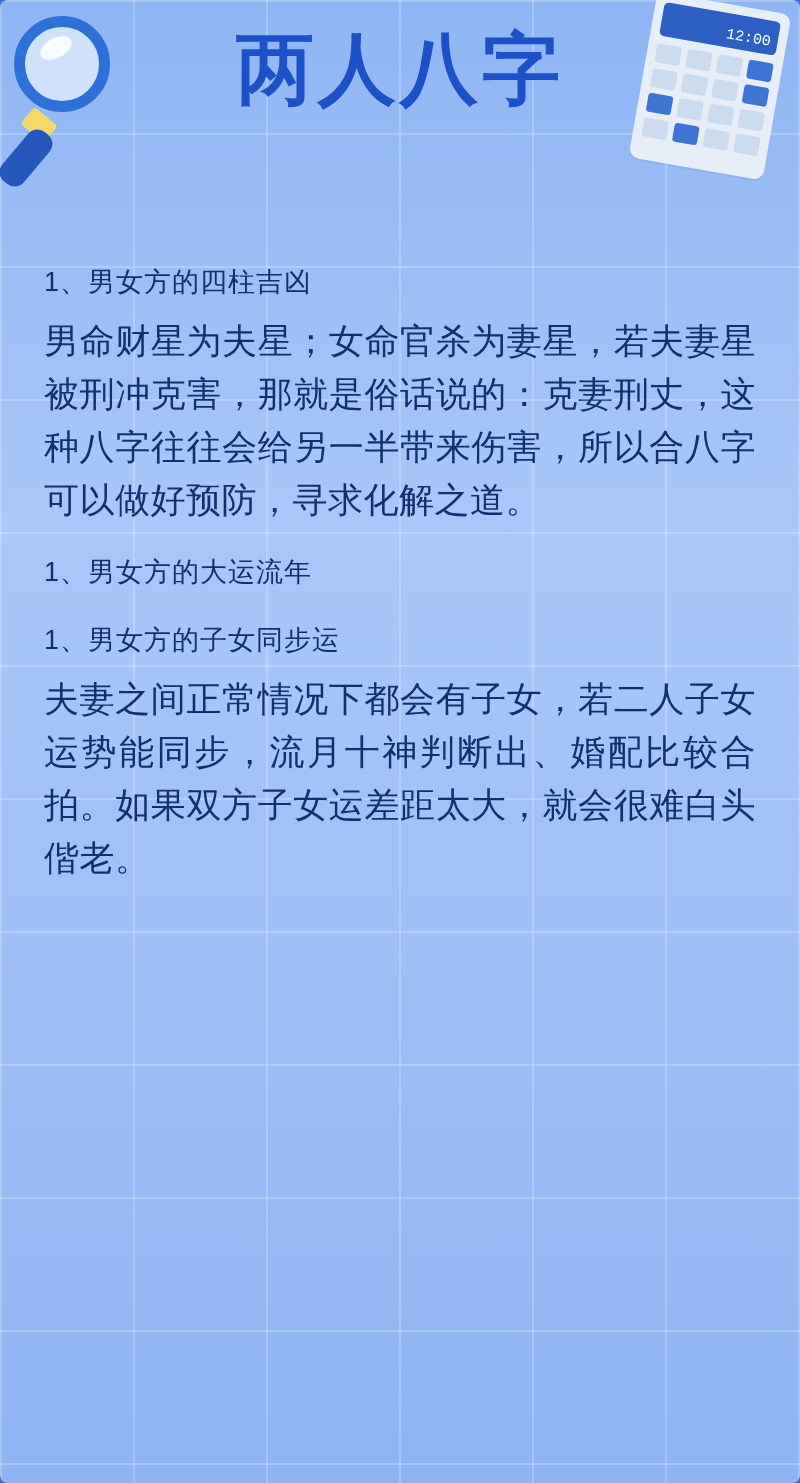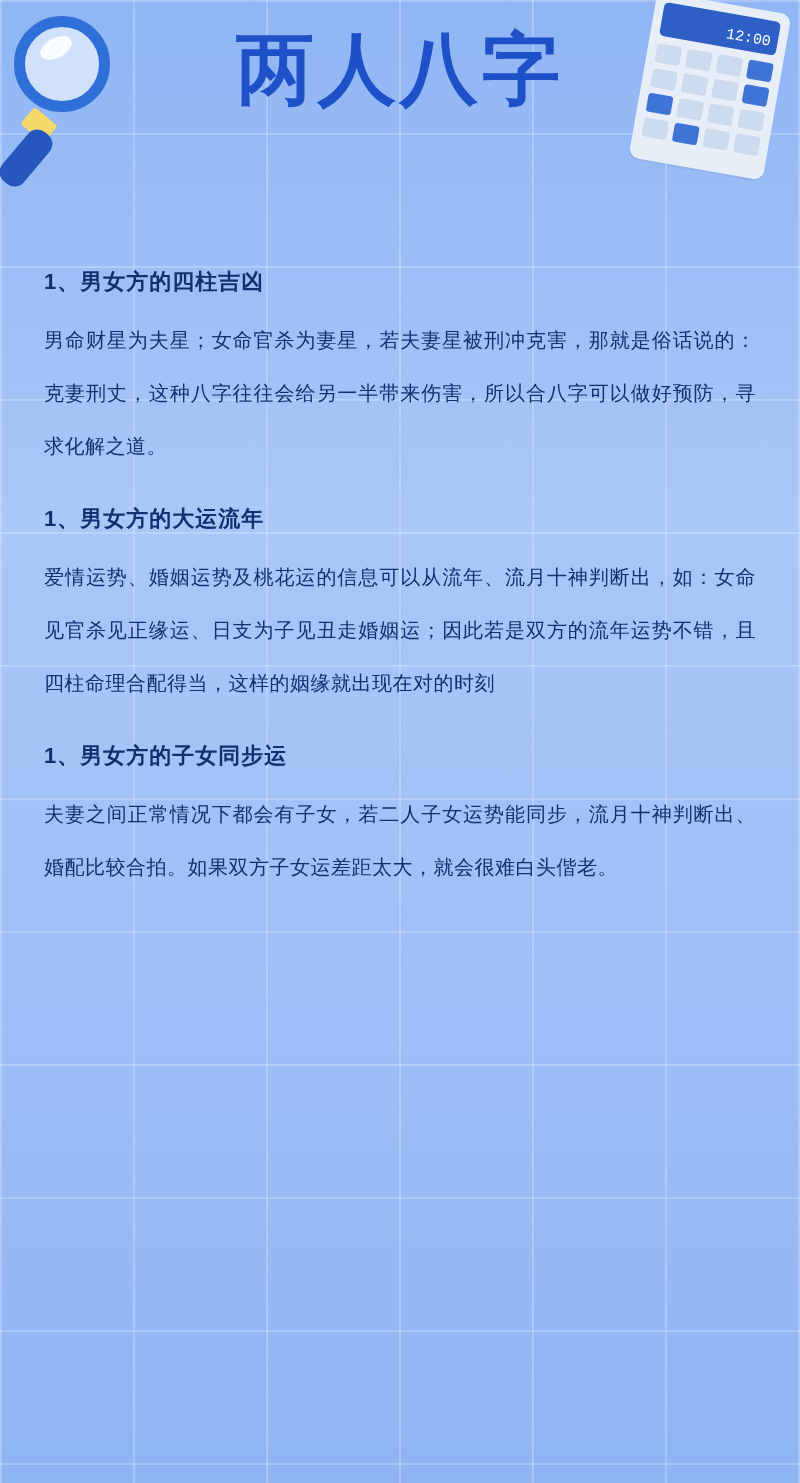--- a/index.html
+++ b/index.html
@@ -19,20 +19,21 @@
     width: 800px;
     height: 1483px;
     background-color: #7ea9ef;
     background-image:
       linear-gradient(to right, rgba(255,255,255,0.22) 2px, transparent 2px),
       linear-gradient(to bottom, rgba(255,255,255,0.22) 2px, transparent 2px),
       linear-gradient(to bottom, #8fb5f4 0%, #a9c7f8 35%, #9dbef6 70%, #8fb4f3 100%);
     background-size: 133px 133px, 133px 133px, 100% 100%;
     box-sizing: border-box;
     overflow: hidden;
+    border-radius: 8px;
   }
 
   
   .header {
     position: relative;
     height: 250px;
   }
 
   .title-block {
     position: absolute;
@@ -151,30 +152,30 @@
     padding: 0 44px;
     box-sizing: border-box;
   }
 
   .section {
     margin-bottom: 4px;
   }
 
   .section-heading {
     color: #12306f;
-    font-size: 22px;
-    font-weight: 700;
+    font-size: 27px;
+    font-weight: 400;
     line-height: 44px;
     margin: 24px 0 10px 0;
     letter-spacing: 1px;
   }
 
   .section-body {
     color: #12306f;
-    font-size: 20px;
+    font-size: 35px;
     line-height: 53px;
     letter-spacing: 0.5px;
     text-align: justify;
     font-weight: 500;
   }
 
   .s1 { margin-top: 10px; }
   .gap-lg { margin-top: 46px; }
 </style>
 </head>
@@ -223,21 +224,20 @@
   <div class="content">
 
     <div class="section">
       <div class="section-heading s1">1、男女方的四柱吉凶</div>
       <div class="section-body">男命财星为夫星；女命官杀为妻星，若夫妻星被刑冲克害，那就是俗话说的：克妻刑丈，这种八字往往会给另一半带来伤害，所以合八字可以做好预防，寻求化解之道。</div>
     </div>
 
 
     <div class="section">
       <div class="section-heading">1、男女方的大运流年</div>
-      <div class="section-body">爱情运势、婚姻运势及桃花运的信息可以从流年、流月十神判断出，如：女命见官杀见正缘运、日支为子见丑走婚姻运；因此若是双方的流年运势不错，且四柱命理合配得当，这样的姻缘就出现在对的时刻</div>
     </div>
 
     <div class="section">
       <div class="section-heading">1、男女方的子女同步运</div>
       <div class="section-body">夫妻之间正常情况下都会有子女，若二人子女运势能同步，流月十神判断出、婚配比较合拍。如果双方子女运差距太大，就会很难白头偕老。</div>
     </div>
 
   </div>
 
 </div>

